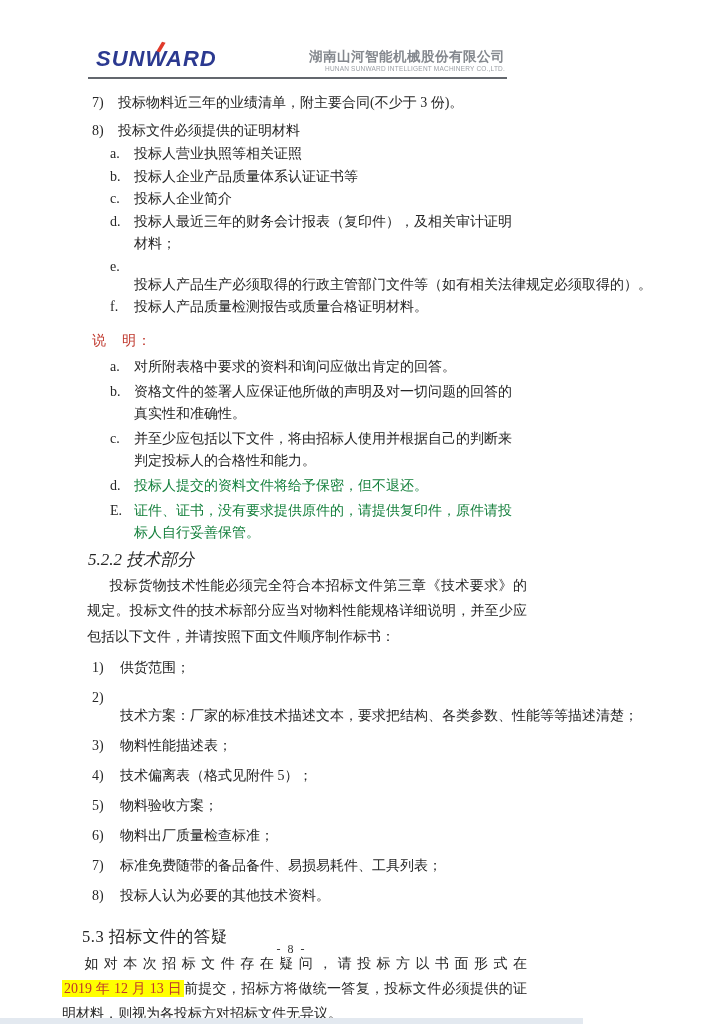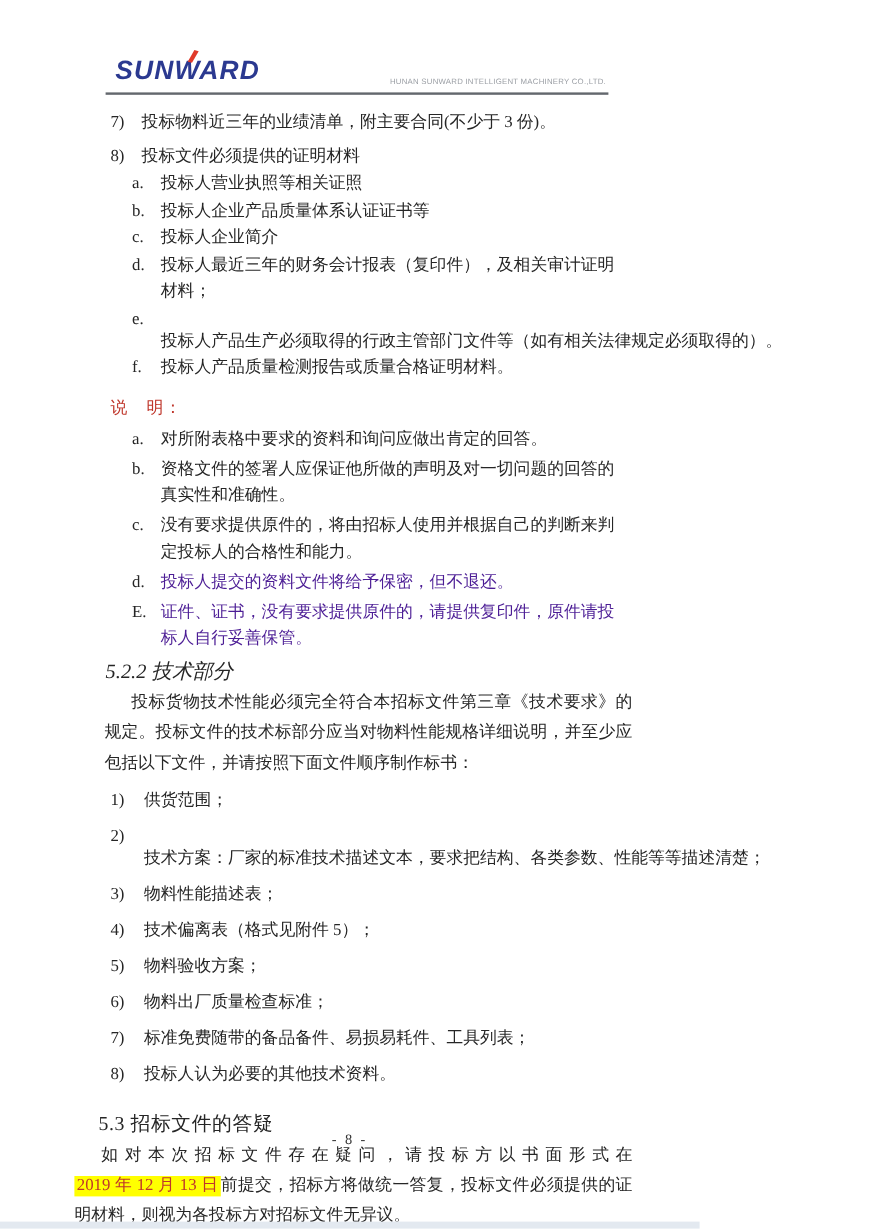--- a/index.html
+++ b/index.html
@@ -47,21 +47,21 @@
   .row-8 { margin-top:5px; }
 
   .sub-list { margin-left:18px; margin-top:1px; }
   .sub-list .row { line-height:22.5px; }
   .sub-list .row .lbl { flex:0 0 24px; }
 
   .notes-heading { margin-top:11px; line-height:22px; color:#bf362b; letter-spacing:1px; }
   .notes-list { margin-left:18px; margin-top:4px; }
   .notes-list .row { line-height:22px; margin-top:3px; }
   .notes-list .row .lbl { flex:0 0 24px; }
-  .red .txt { color:#4c1d95; }
+  .red .txt { color:#15803d; }
 
   .tech-heading { margin-top:5px; margin-left:-4px; line-height:22px; font-size:17px;font-style:italic; }
   .tech-para {
     margin-top:2px; margin-left:-5px; margin-right:-4px;
     text-indent:1.6em; line-height:25.5px; text-align:justify;
   }
   .tech-list { margin-top:6px; }
   .tech-list .row { line-height:22px; margin-top:8px; }
   .tech-list .row .lbl { flex:0 0 28px; }
   .nowrap .txt { white-space:nowrap;margin-top:18px; }
@@ -90,20 +90,21 @@
 <body>
 
 <div class="page">
 
   <div class="header">
     <div class="logo">
       <span class="logo-text">SUNWARD</span>
       <span class="logo-accent"></span>
     </div>
     <div class="company">
+      <div class="company-cn">湖南山河智能机械股份有限公司</div>
       <div class="company-en">HUNAN SUNWARD INTELLIGENT MACHINERY CO.,LTD.</div>
     </div>
   </div>
   <div class="header-rule"></div>
 
   <div class="content">
 
     <div class="row top-row">
       <span class="lbl">7)</span>
       <span class="txt">投标物料近三年的业绩清单，附主要合同(不少于 3 份)。</span>
@@ -146,21 +147,21 @@
       <div class="row">
         <span class="lbl">a.</span>
         <span class="txt">对所附表格中要求的资料和询问应做出肯定的回答。</span>
       </div>
       <div class="row">
         <span class="lbl">b.</span>
         <span class="txt">资格文件的签署人应保证他所做的声明及对一切问题的回答的真实性和准确性。</span>
       </div>
       <div class="row">
         <span class="lbl">c.</span>
-        <span class="txt">没有要求提供原件的，将由招标人使用并根据自己的判断来判定投标人的合格性和能力。</span>
+        <span class="txt">并至少应包括以下文件，将由招标人使用并根据自己的判断来判定投标人的合格性和能力。</span>
       </div>
       <div class="row red">
         <span class="lbl">d.</span>
         <span class="txt">投标人提交的资料文件将给予保密，但不退还。</span>
       </div>
       <div class="row red">
         <span class="lbl">E.</span>
         <span class="txt">证件、证书，没有要求提供原件的，请提供复印件，原件请投标人自行妥善保管。</span>
       </div>
     </div>

